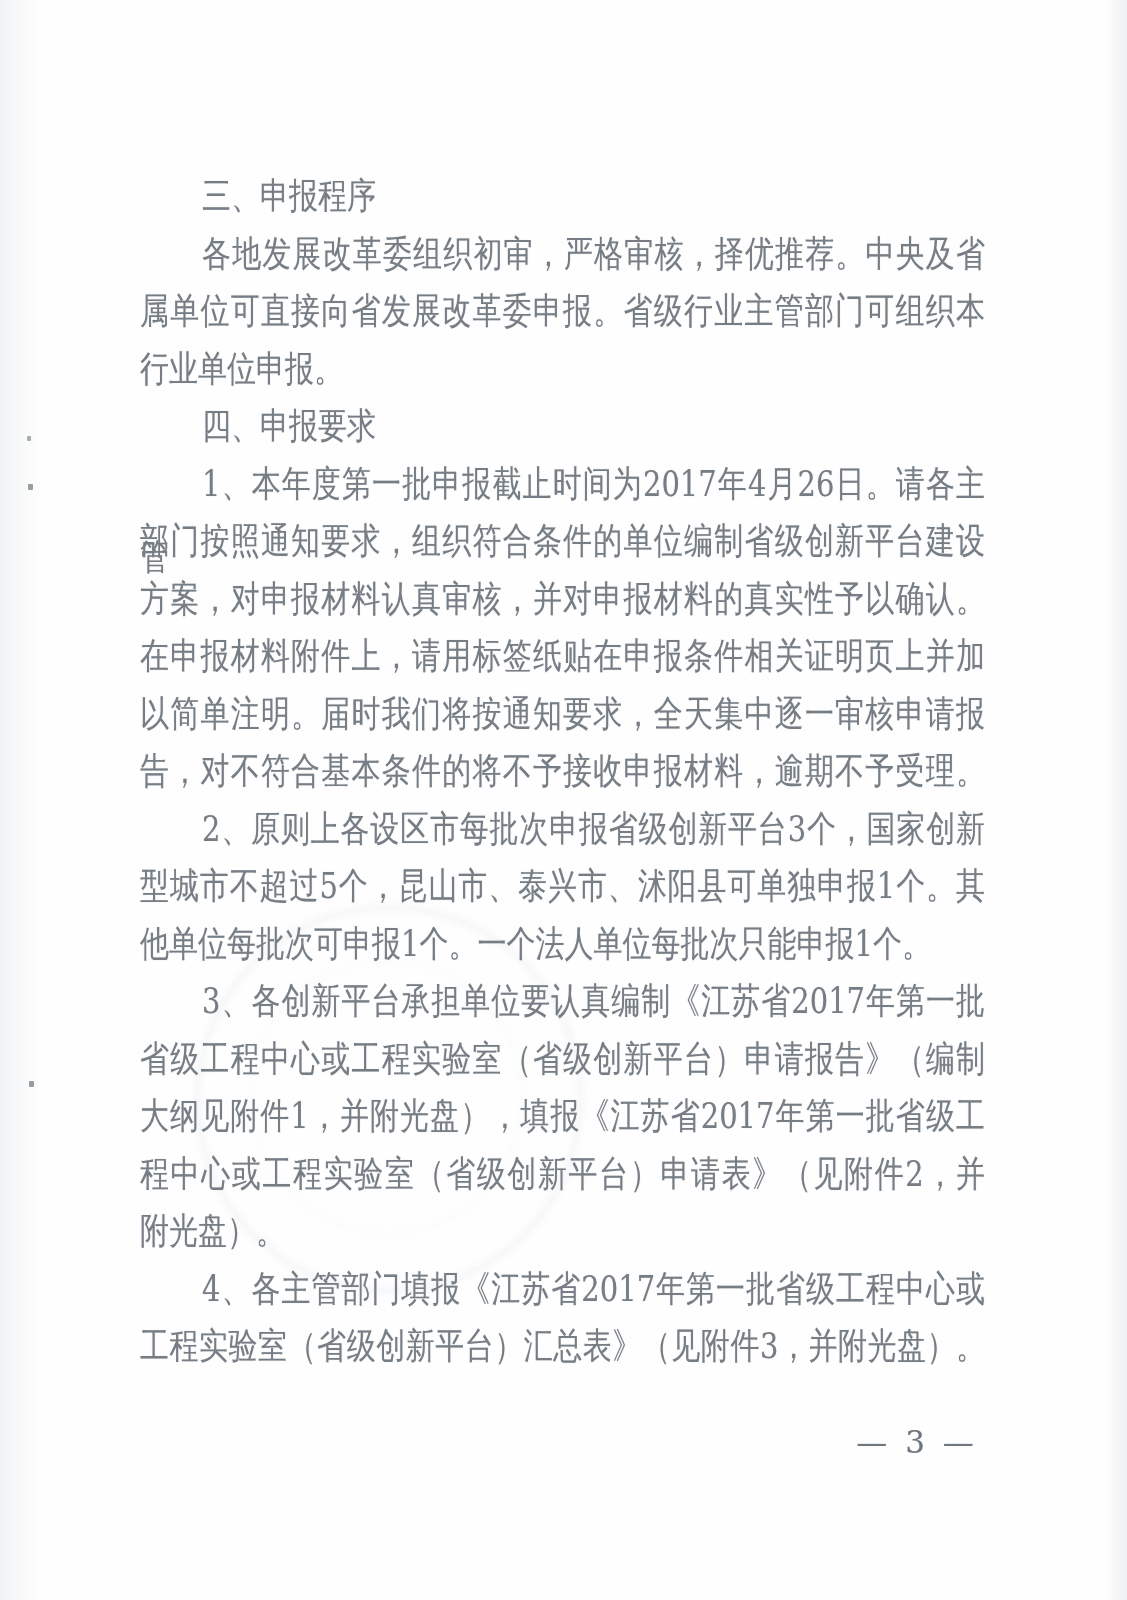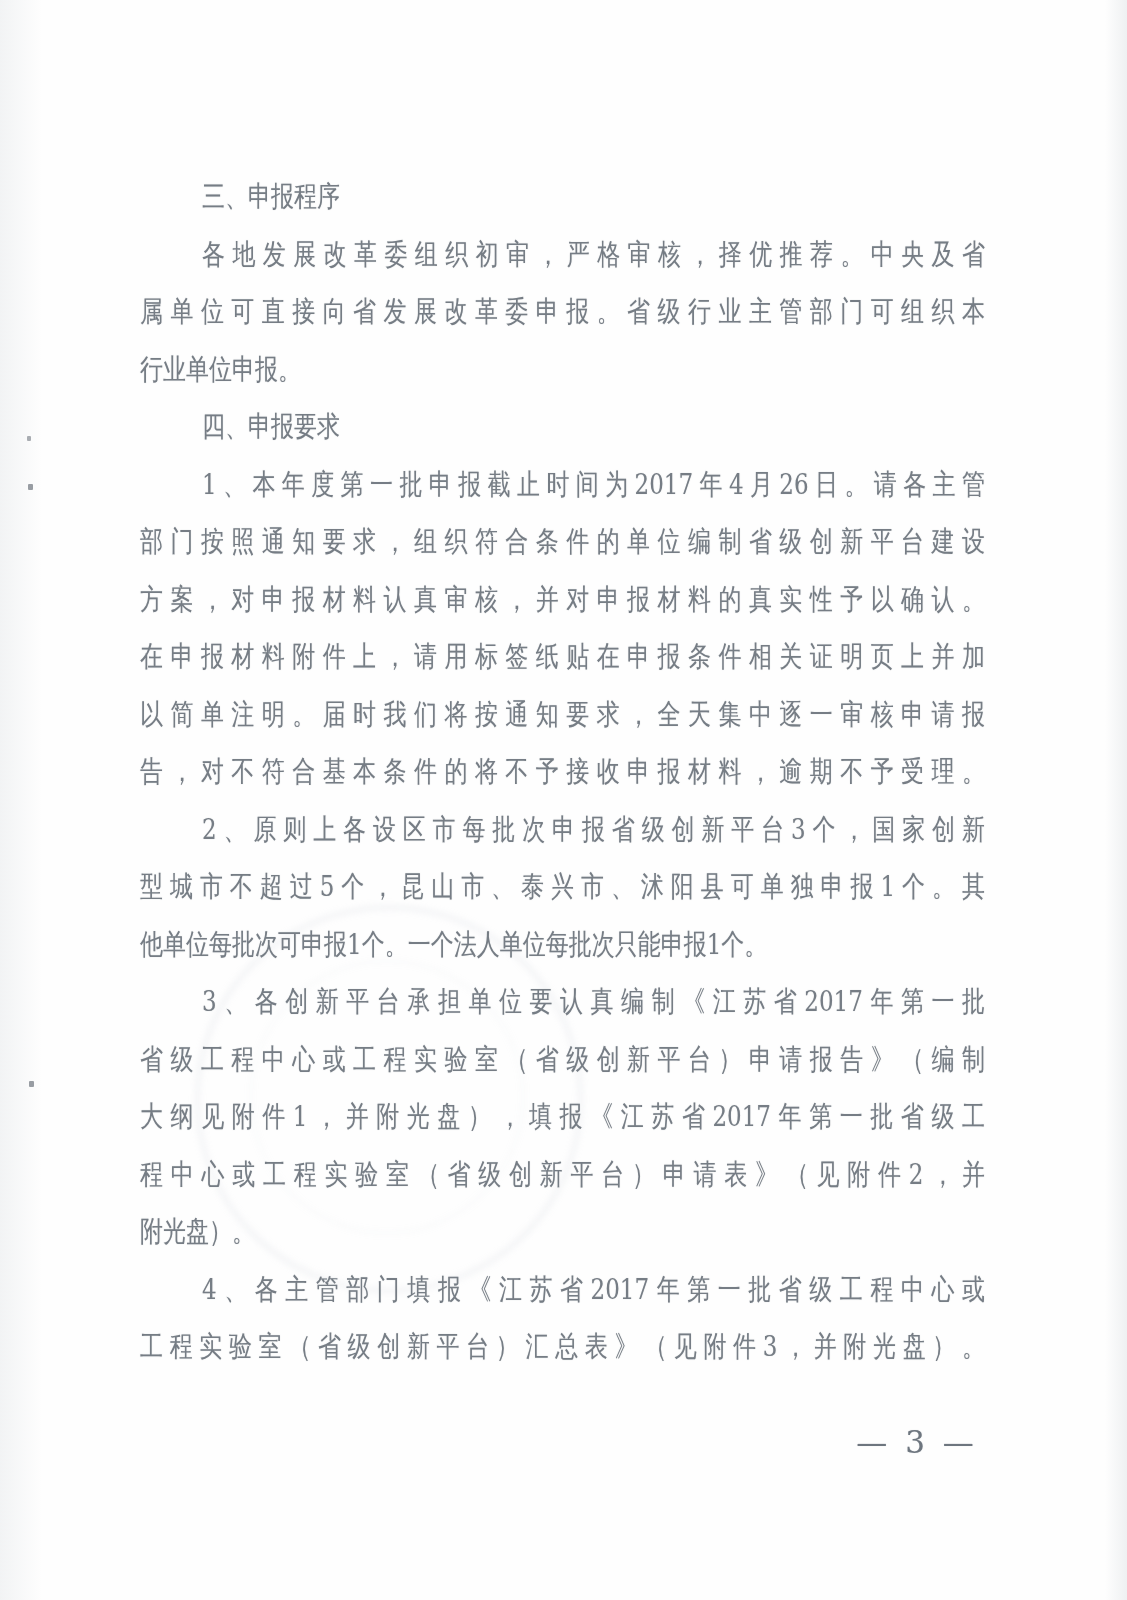--- a/index.html
+++ b/index.html
@@ -51,21 +51,21 @@
   }
   .speck.s1 { left: 27px; top: 436px; width: 4px; height: 5px; opacity: 0.7; }
   .speck.s2 { left: 28px; top: 484px; }
   .speck.s3 { left: 29px; top: 1081px; }
 
   .doc {
     position: absolute;
     left: 140px;
     top: 168px;
     width: 845px;
-    font-size: 23px;
+    font-size: 29px;
     color: #767d85;
     text-shadow: 0 0 1px rgba(118,125,133,0.35);
     letter-spacing: 0;
   }
   .line {
     height: 57.5px;
     line-height: 57.5px;
     overflow: visible;
     white-space: nowrap;
     transform: scaleY(1.25);

